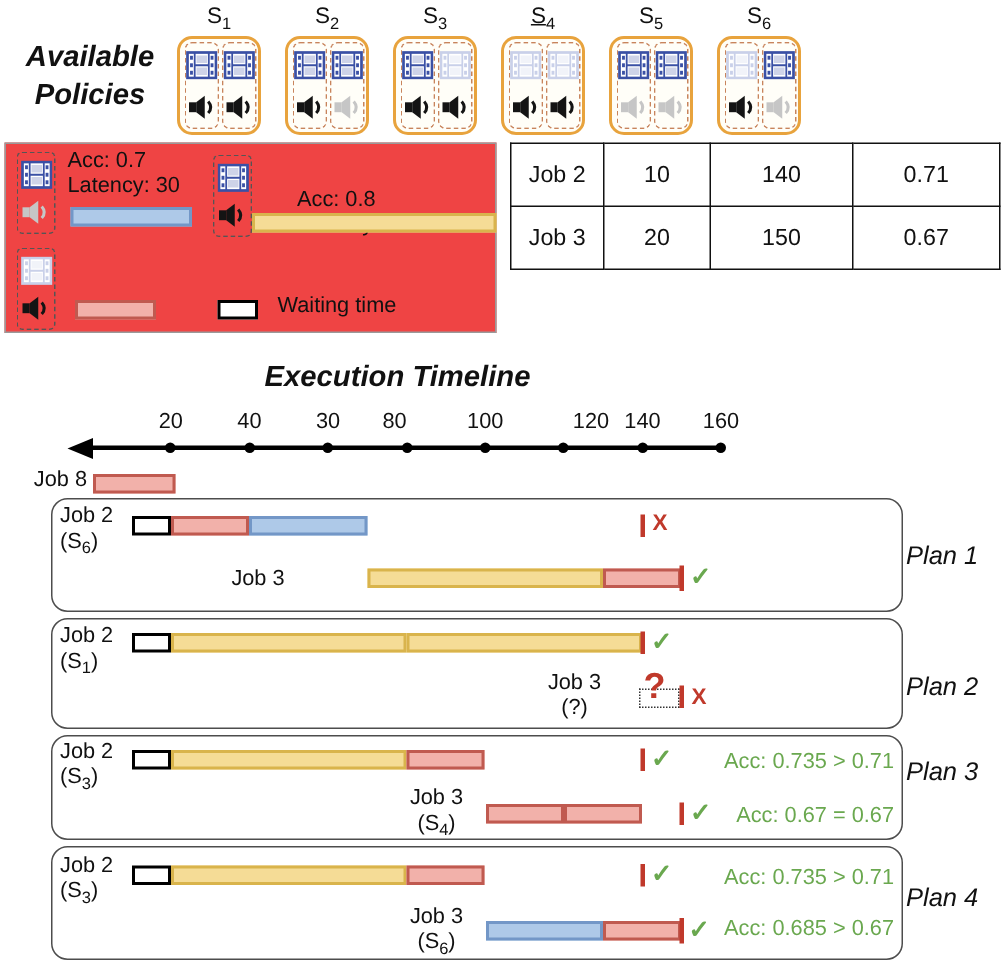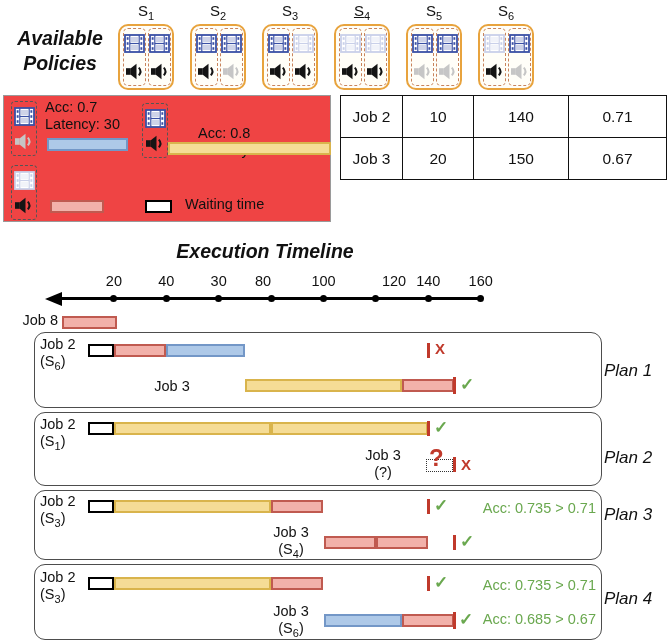--- a/index.html
+++ b/index.html
@@ -475,20 +475,21 @@
     <div class="bar yellow" style="left: 113.9px; top: 500px; width: 157.2px;"></div>
     <div class="bar red" style="left: 271.1px; top: 500px; width: 52.4px;"></div>
     <div class="marker" style="left: 426.8px; top: 499px; height: 15px;"></div>
     <div class="icon-pass" style="left: 434px; top: 495px;">✓</div>
     <div class="rtext" style="top: 500px; color: rgb(106, 168, 79);">Acc: 0.735 &gt; 0.71</div>
     <div class="jlabel" style="left: 261px; top: 524px; width: 60px; text-align: center;">Job 3<br>(S<sub>4</sub>)</div>
     <div class="bar red" style="left: 323.5px; top: 536px; width: 52.4px;"></div>
     <div class="bar red" style="left: 375.9px; top: 536px; width: 52.4px;"></div>
     <div class="marker" style="left: 453px; top: 535px; height: 15px;"></div>
     <div class="icon-pass" style="left: 460px; top: 531px;">✓</div>
+    <div class="rtext" style="top: 536px; color: rgb(106, 168, 79);">Acc: 0.67 = 0.67</div>
     <div class="plan-box" style="top: 564px; height: 76px;"></div>
     <div class="plan-label" style="top: 589px;">Plan 4</div>
     <div class="jlabel" style="left: 40px; top: 569px;">Job 2<br>(S<sub>3</sub>)</div>
     <div class="bar wait" style="left: 87.7px; top: 577px; width: 26.2px;"></div>
     <div class="bar yellow" style="left: 113.9px; top: 577px; width: 157.2px;"></div>
     <div class="bar red" style="left: 271.1px; top: 577px; width: 52.4px;"></div>
     <div class="marker" style="left: 426.8px; top: 576px; height: 15px;"></div>
     <div class="icon-pass" style="left: 434px; top: 572px;">✓</div>
     <div class="rtext" style="top: 577px; color: rgb(106, 168, 79);">Acc: 0.735 &gt; 0.71</div>
     <div class="jlabel" style="left: 261px; top: 603px; width: 60px; text-align: center;">Job 3<br>(S<sub>6</sub>)</div>

